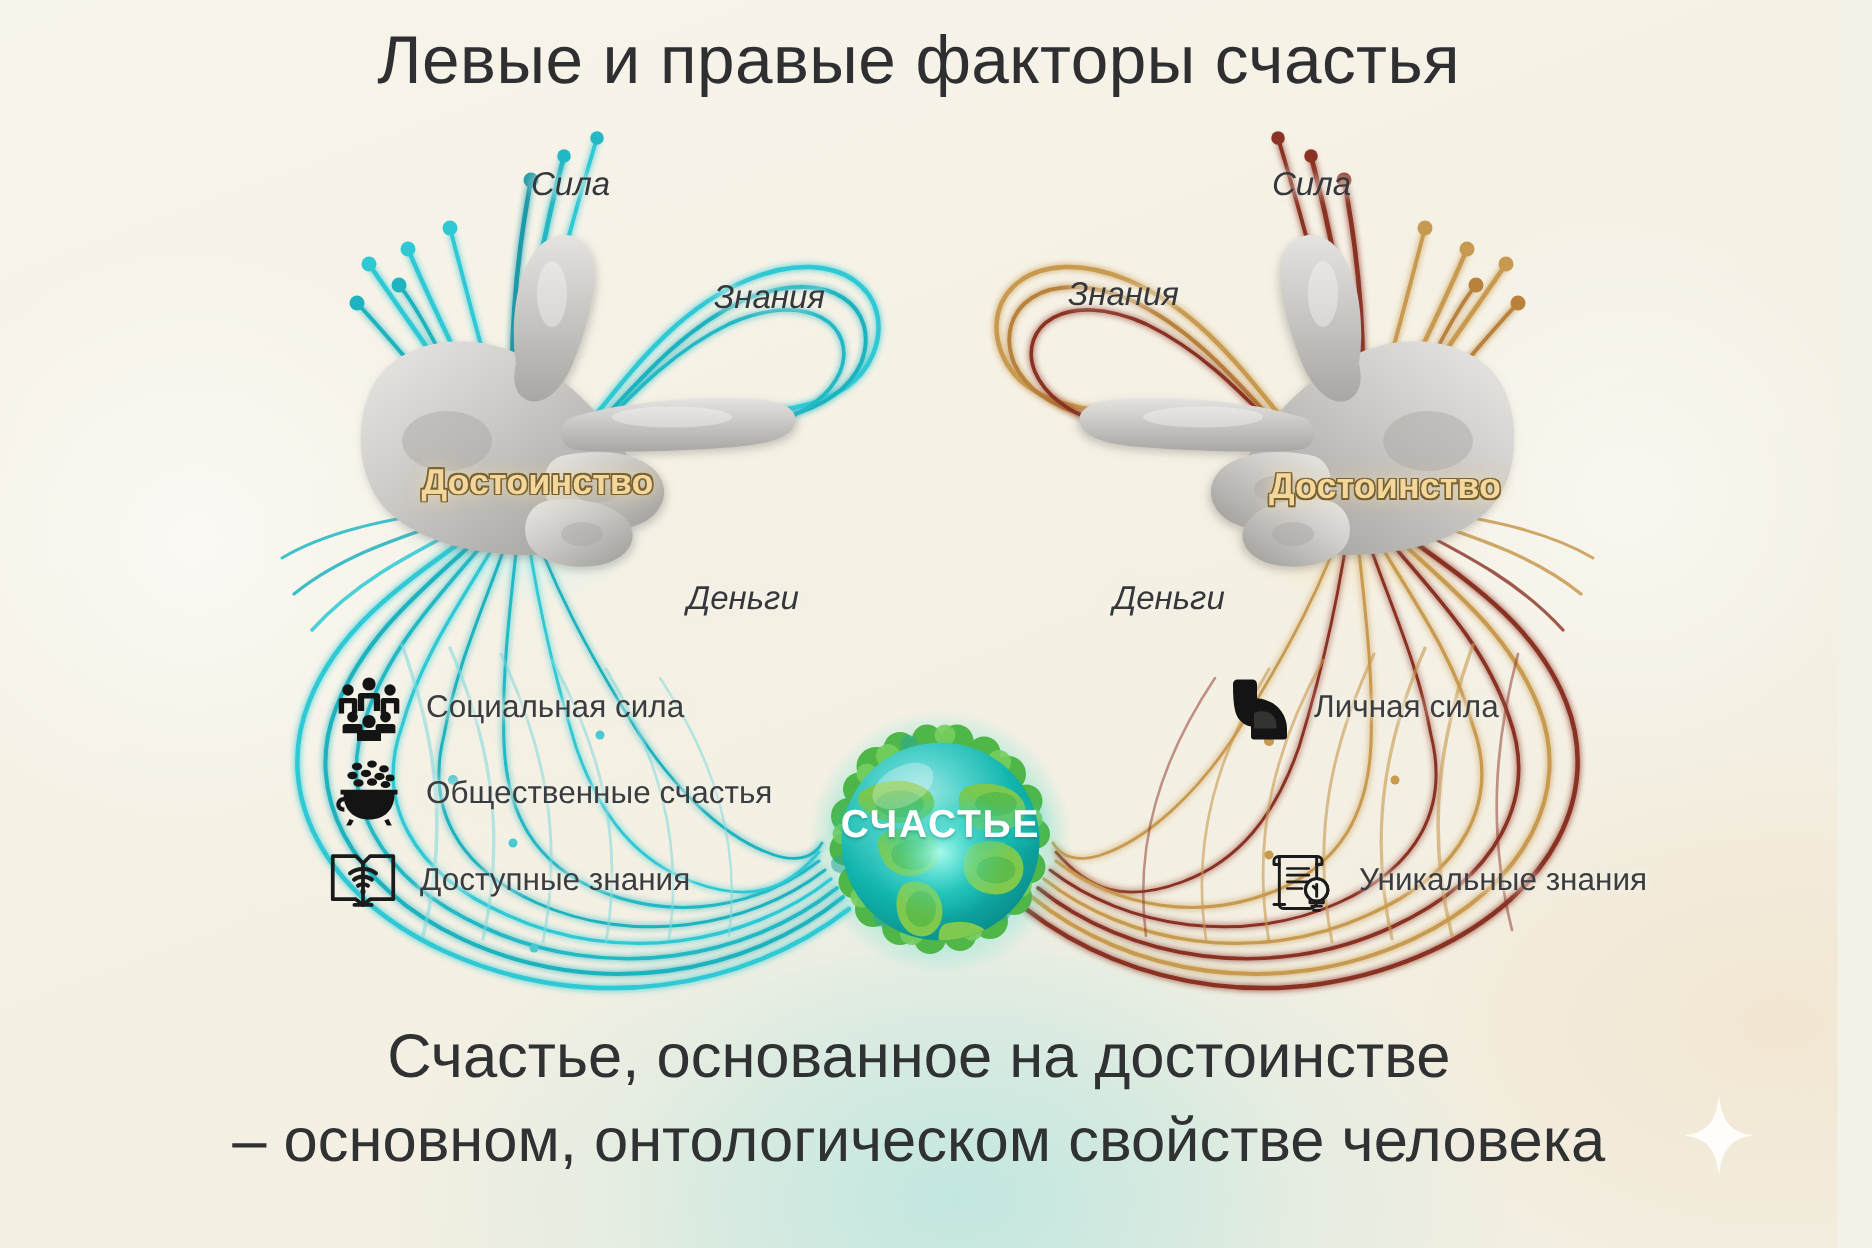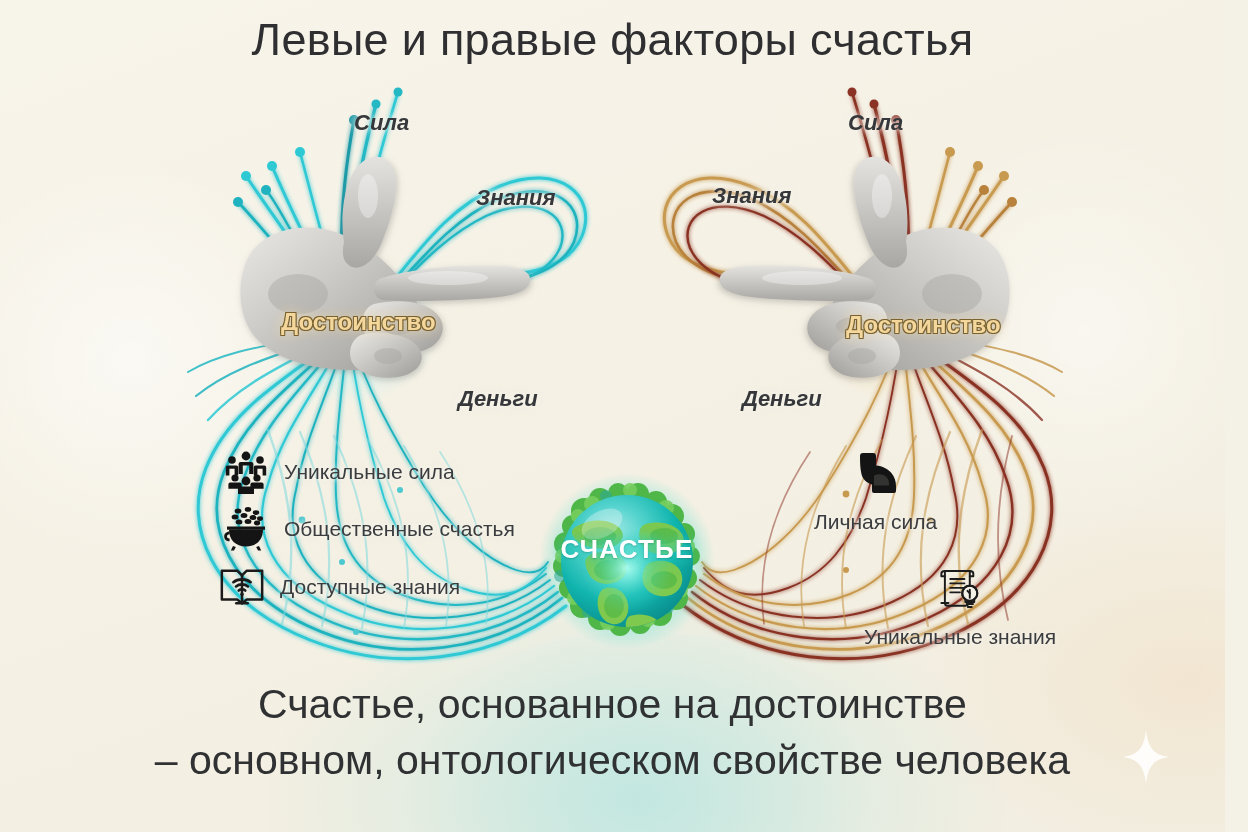--- a/index.html
+++ b/index.html
@@ -51,21 +51,21 @@
   
   .hand { position: absolute; pointer-events: none; }
   #hand-left  { left: 232px; top: 138px; width: 312px; height: 260px; }
   #hand-right { left: 706px; top: 138px; width: 312px; height: 260px; }
 
   
   .hand-label {
     position: absolute;
     font-style: italic;
     font-size: 22px;
-    font-weight: 700;
+    font-weight: 400;
     color: #35373a;
     white-space: nowrap;
     text-shadow: 0 0 6px rgba(247,244,236,0.95), 0 0 12px rgba(247,244,236,0.8);
   }
   .dignity {
     position: absolute;
     font-size: 24px;
     font-weight: 700;
     white-space: nowrap;
     color: #f3d79c;
@@ -86,40 +86,40 @@
   #lbl-r-money     { left: 742px; top: 386px; }
 
   
   .factor-row {
     position: absolute;
     display: flex;
     align-items: center;
     gap: 14px;
     white-space: nowrap;
   }
-  .factor-row.right-side { flex-direction: column; }
+  .factor-row.right-side { flex-direction: row; }
   .factor-icon {
     width: 48px; height: 48px;
     display: flex; align-items: center; justify-content: center;
     flex: 0 0 48px;
   }
   .factor-icon svg { display: block; }
   .factor-label {
     font-size: 21px;
     color: #3a3c3f;
     text-shadow: 0 0 6px rgba(247,244,236,0.95), 0 0 10px rgba(247,244,236,0.85);
   }
 
   #row-l-0 { left: 222px; top: 448px; }
   #row-l-1 { left: 222px; top: 505px; }
   #row-l-2 { left: 218px; top: 563px; }
 
   #row-r-0 { left: 814px; top: 448px; }
   #row-r-1 { left: 800px; top: 505px; }
-  #row-r-2 { left: 844px; top: 563px; padding-left: 20px; }
+  #row-r-2 { left: 824px; top: 563px; padding-left: 20px; }
 
   
   #globe-wrap {
     position: absolute;
     left: 534px; top: 466px;
     width: 186px; height: 186px;
   }
   #globe-wrap svg { width: 186px; height: 186px; display: block; }
   #globe-text {
     position: absolute;
@@ -442,21 +442,21 @@
         <circle cx="36" cy="10" r="3.8"></circle>
         <path d="M31.6 15.4 h8.8 a1.8 1.8 0 0 1 1.8 1.8 v8.4 h-3.6 v-6.8 h-5.2 v6.8 h-3.6 v-8.4 a1.8 1.8 0 0 1 1.8-1.8 z"></path>
         <circle cx="11" cy="28" r="3.6"></circle>
         <path d="M6.2 32.6 h9.6 a1.8 1.8 0 0 1 1.8 1.8 v4.4 H4.4 v-4.4 a1.8 1.8 0 0 1 1.8-1.8 z"></path>
         <circle cx="33" cy="28" r="3.6"></circle>
         <path d="M28.2 32.6 h9.6 a1.8 1.8 0 0 1 1.8 1.8 v4.4 H26.4 v-4.4 a1.8 1.8 0 0 1 1.8-1.8 z"></path>
         <circle cx="22" cy="31" r="4.4"></circle>
         <path d="M16 36.6 h12 a2 2 0 0 1 2 2 V44 H14 v-5.4 a2 2 0 0 1 2-2 z"></path>
       </svg>
     </span>
-    <span class="factor-label">Уникальные сила</span>
+    <span class="factor-label">Социальная сила</span>
   </div>
 
   <div class="factor-row" id="row-l-1">
     <span class="factor-icon">
       <svg width="46" height="46" viewBox="0 0 46 46" xmlns="http://www.w3.org/2000/svg" fill="#141414">
         <g>
           <ellipse cx="15" cy="5" rx="3.4" ry="2.5"></ellipse>
           <ellipse cx="25" cy="3.4" rx="3.2" ry="2.4"></ellipse>
           <ellipse cx="33" cy="6.6" rx="3.2" ry="2.4"></ellipse>
           <ellipse cx="12" cy="11" rx="3.4" ry="2.5"></ellipse>

